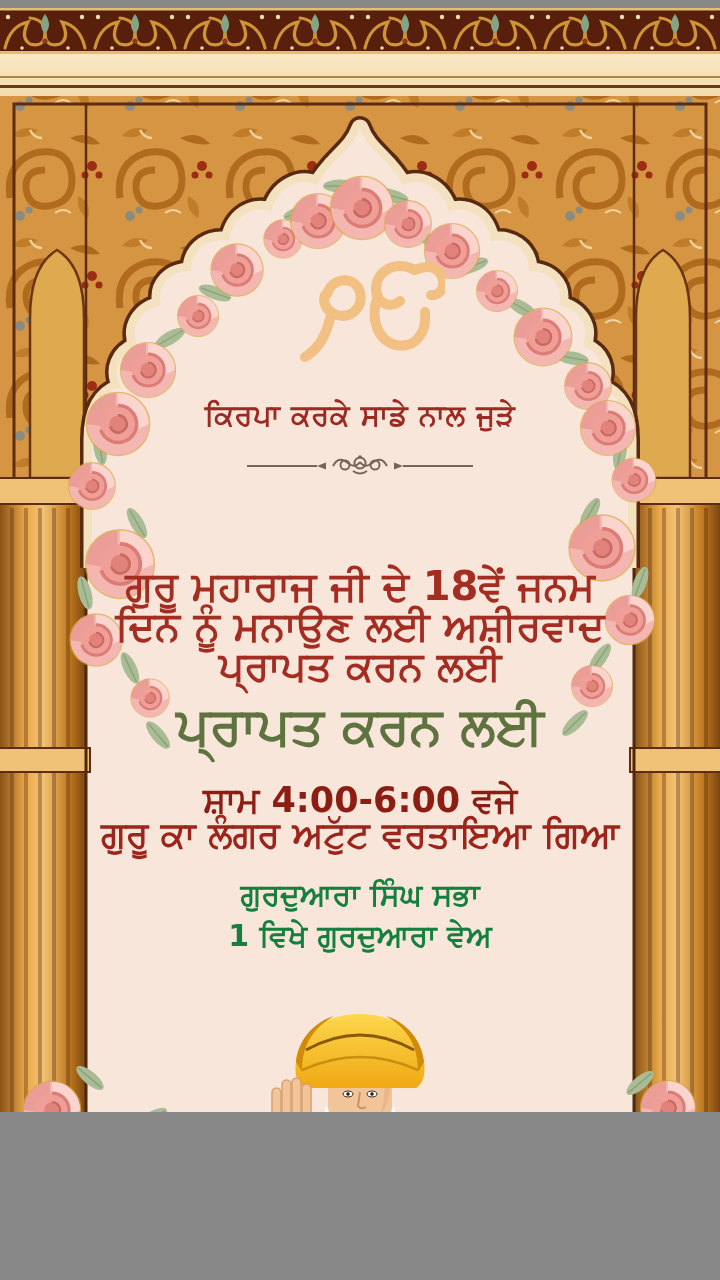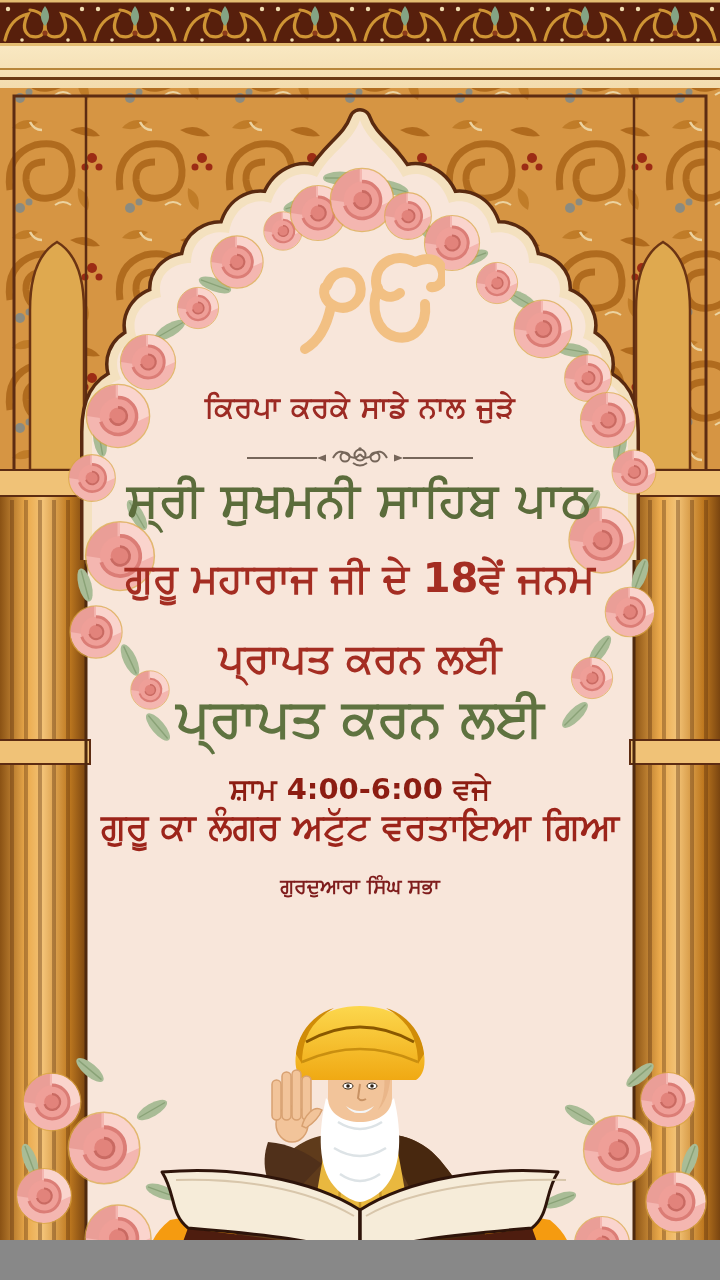--- a/index.html
+++ b/index.html
@@ -1,39 +1,39 @@
 <!DOCTYPE html>
 <html><head>
 <meta charset="utf-8">
 <style>
   html,body{margin:0;padding:0;background:#888;}
   .card{
-    position:relative;width:720px;height:1240px;margin:0 auto;overflow:hidden;
+    position:relative;width:720px;height:1104px;margin:8px auto;overflow:hidden;
     background:#f8e6da;font-family:"DejaVu Sans","Liberation Sans",sans-serif;
   }
   .abs{position:absolute;}
   
   .top-band{left:0;top:0;width:720px;height:46px;}
   .cream-band{left:0;top:46px;width:720px;height:42px;background:linear-gradient(#f9e8c2,#f3dcae);}
   .rule1{position:absolute;left:0;top:22px;width:720px;height:2px;background:#b8863b;}
   .rule2{position:absolute;left:0;top:31px;width:720px;height:3px;background:#6b3a16;}
   
   .frame-svg{left:0;top:0;width:720px;height:1280px;}
   .roses-svg{left:0;top:0;width:720px;height:1280px;pointer-events:none;}
   
   .gtxt{position:absolute;left:70px;width:580px;text-align:center;font-weight:bold;margin:0;}
   .ikonkar-box{left:275px;top:246px;width:170px;height:124px;}
   .invite{top:390px;font-size:29px;color:#9c2a23;letter-spacing:.5px;}
   .title{top:472px;font-size:47px;color:#5b6c3b;letter-spacing:1px;}
   .occ{font-size:40px;color:#a42d22;line-height:40px;}
   .occ1{top:558px;} .occ2{top:598px;} .occ3{top:638px;}
   .highlight{top:688px;font-size:52px;color:#5f7340;}
-  .time{top:772px;font-size:29px;color:#8c1d12;}
+  .time{top:772px;font-size:35px;color:#8c1d12;}
   .langar{top:806px;font-size:36px;color:#9c241a;}
-  .venue{font-size:20px;color:#7f1d1d;line-height:41px;}
+  .venue{font-size:30px;color:#15803d;line-height:41px;}
   .v1{top:866px;} .v2{top:907px;} .v3{top:948px;}
   .divider-box{left:245px;top:446px;width:230px;height:24px;}
   
   .guru-svg{left:110px;top:1002px;width:500px;height:278px;}
   .bottom-strip{left:0;top:1270px;width:720px;height:10px;background:#6b1d10;border-top:2px solid #3f1208;}
   .sr{position:absolute;width:1px;height:1px;overflow:hidden;clip:rect(0 0 0 0);white-space:nowrap;}
 </style>
 </head>
 <body>
 
@@ -237,27 +237,28 @@
           <circle cx="130" cy="11" r="4.5"></circle>
         <circle cx="115" cy="9" r="5.5"></circle>
         <path d="M108,17 q7,5 14,0"></path>
       </g>
       <path d="M72,12 l9,-3.5 v7 Z" fill="#76665a"></path>
       <path d="M158,12 l-9,-3.5 v7 Z" fill="#76665a"></path>
       <circle cx="115" cy="3" r="1.8" fill="#76665a"></circle>
     </svg>
   </div>
 
-  <h1 class="gtxt title">ਸ੍ਰੀ ਸੁਖਮਨੀ ਸਾਹਿਬ ਪਾਠ</h1>
   <p class="gtxt occ occ1">ਗੁਰੂ ਮਹਾਰਾਜ ਜੀ ਦੇ 18ਵੇਂ ਜਨਮ</p>
+  <p class="gtxt occ occ2">ਦਿਨ ਨੂੰ ਮਨਾਉਣ ਲਈ ਅਸ਼ੀਰਵਾਦ</p>
   <p class="gtxt occ occ3">ਪ੍ਰਾਪਤ ਕਰਨ ਲਈ</p>
   <h2 class="gtxt highlight">ਪ੍ਰਾਪਤ ਕਰਨ ਲਈ</h2>
   <p class="gtxt time">ਸ਼ਾਮ 4:00-6:00 ਵਜੇ</p>
   <p class="gtxt langar">ਗੁਰੂ ਕਾ ਲੰਗਰ ਅਟੁੱਟ ਵਰਤਾਇਆ ਗਿਆ</p>
   <p class="gtxt venue v1">ਗੁਰਦੁਆਰਾ ਸਿੰਘ ਸਭਾ</p>
+  <p class="gtxt venue v2">1 ਵਿਖੇ ਗੁਰਦੁਆਰਾ ਵੇਅ</p>
 
   <svg class="abs guru-svg" width="500" height="278" viewBox="0 0 500 278" aria-hidden="true">
     <defs>
       <linearGradient id="tg" x1="0" y1="0" x2="0" y2="1">
         <stop offset="0" stop-color="#fcd74d"></stop>
           <stop offset="1" stop-color="#f0a913"></stop>
       </linearGradient>
     </defs>
 
     <g>

